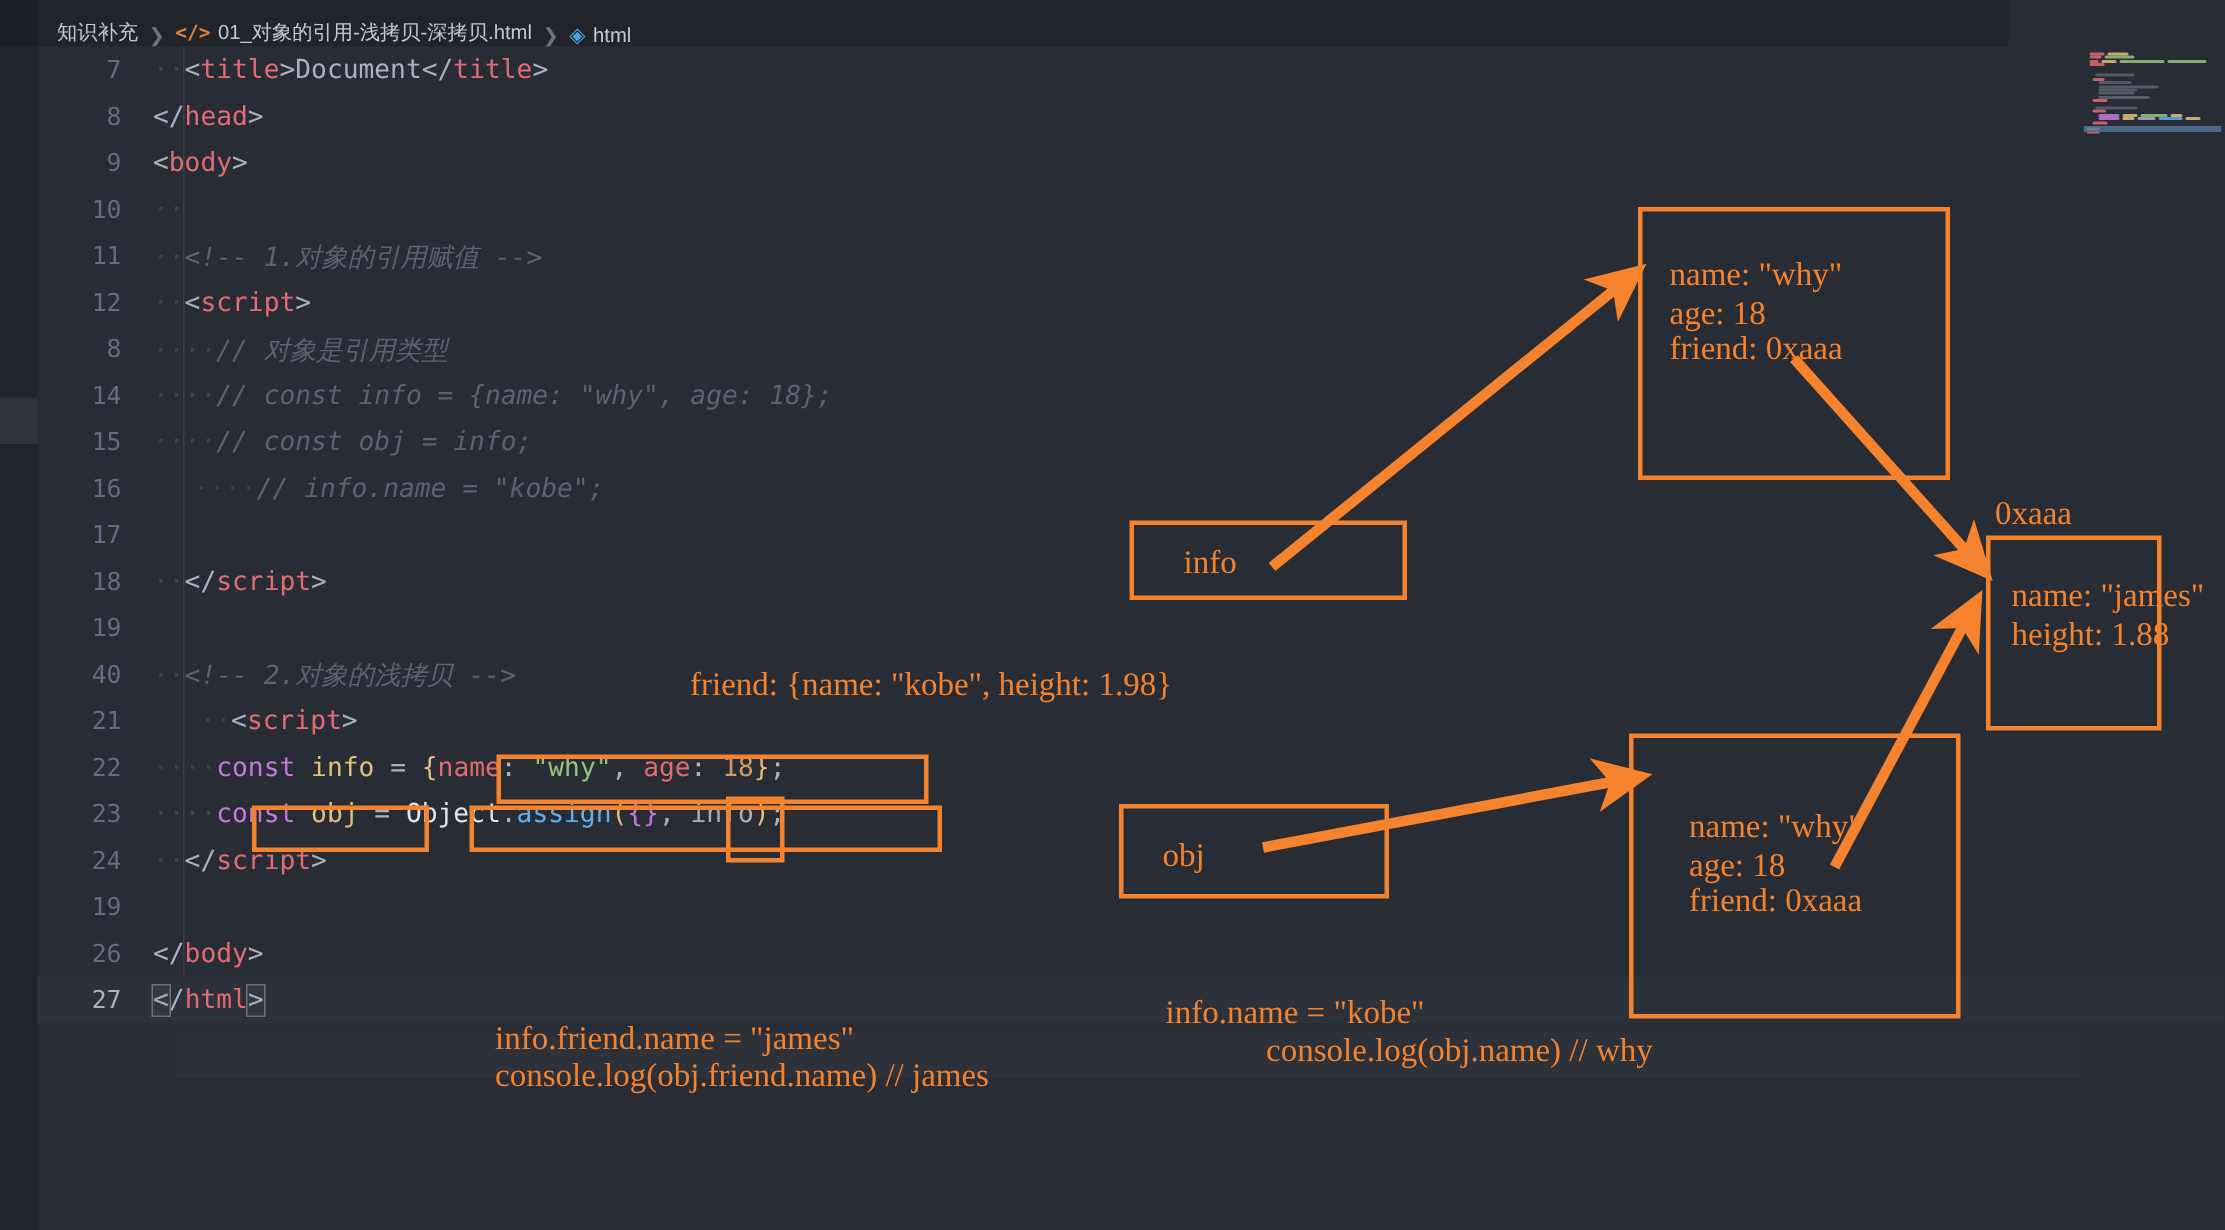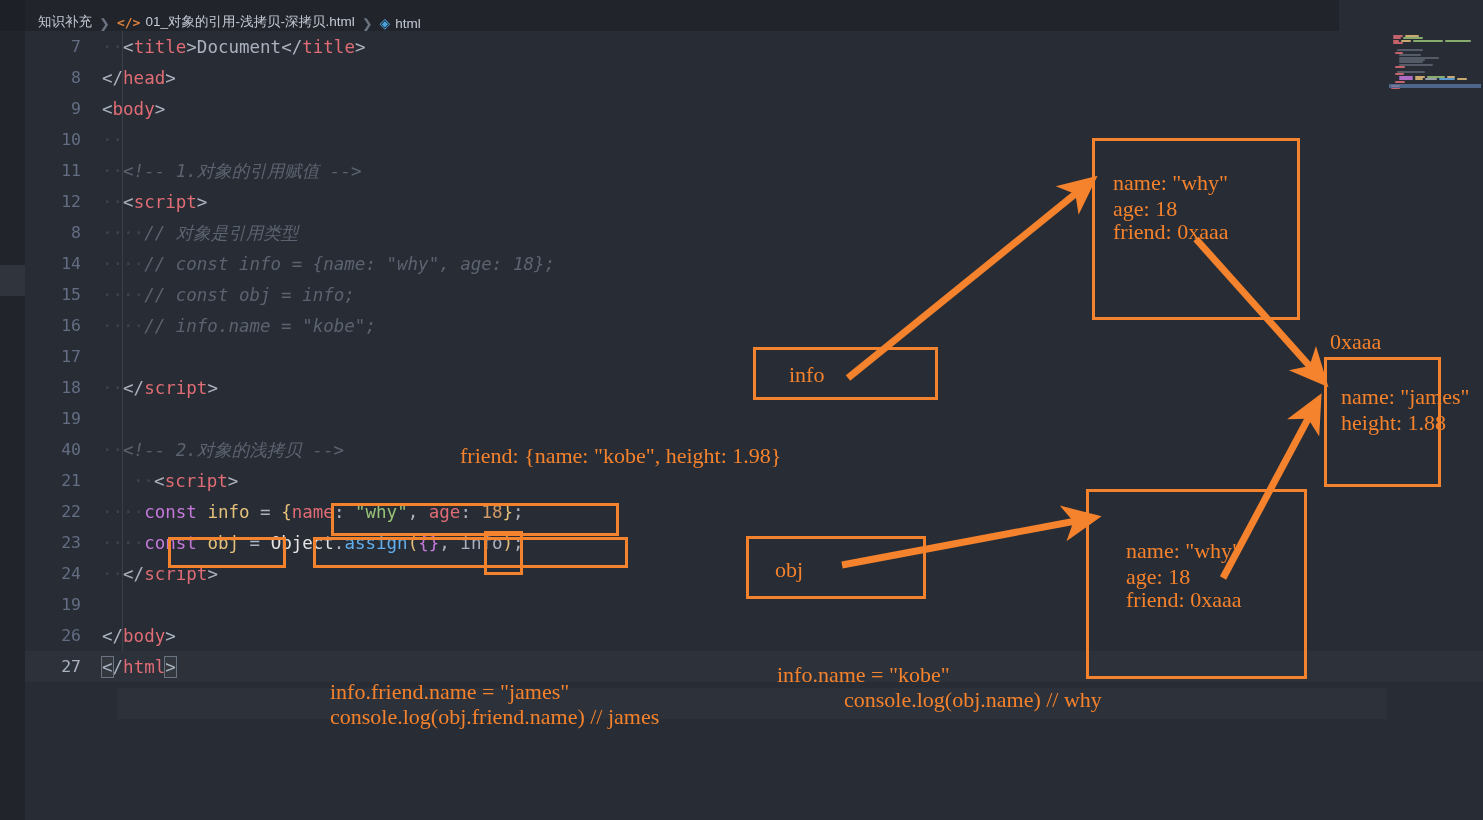--- a/index.html
+++ b/index.html
@@ -151,21 +151,21 @@
         <div class="code"><span class="ws">····</span><span class="cmt">// 对象是引用类型</span></div>
       </div>
       <div class="row" style="top: 217px;">
         <div class="lnum">14</div>
         <div class="code"><span class="ws">····</span><span class="cmt">// const info = {name: "why", age: 18};</span></div>
       </div>
       <div class="row" style="top: 248px;">
         <div class="lnum">15</div>
         <div class="code"><span class="ws">····</span><span class="cmt">// const obj = info;</span></div>
       </div>
-      <div class="row" style="top: 279px;">
+      <div class="row" style="top: 279px; gap: 27px;">
         <div class="lnum">16</div>
         <div class="code"><span class="ws">····</span><span class="cmt">// info.name = "kobe";</span></div>
       </div>
       <div class="row" style="top: 310px;">
         <div class="lnum">17</div>
       </div>
       <div class="row" style="top: 341px;">
         <div class="lnum">18</div>
         <div class="code"><span class="ws">··</span><span class="punc">&lt;/</span><span class="tag">script</span><span class="punc">&gt;</span></div>
       </div>

